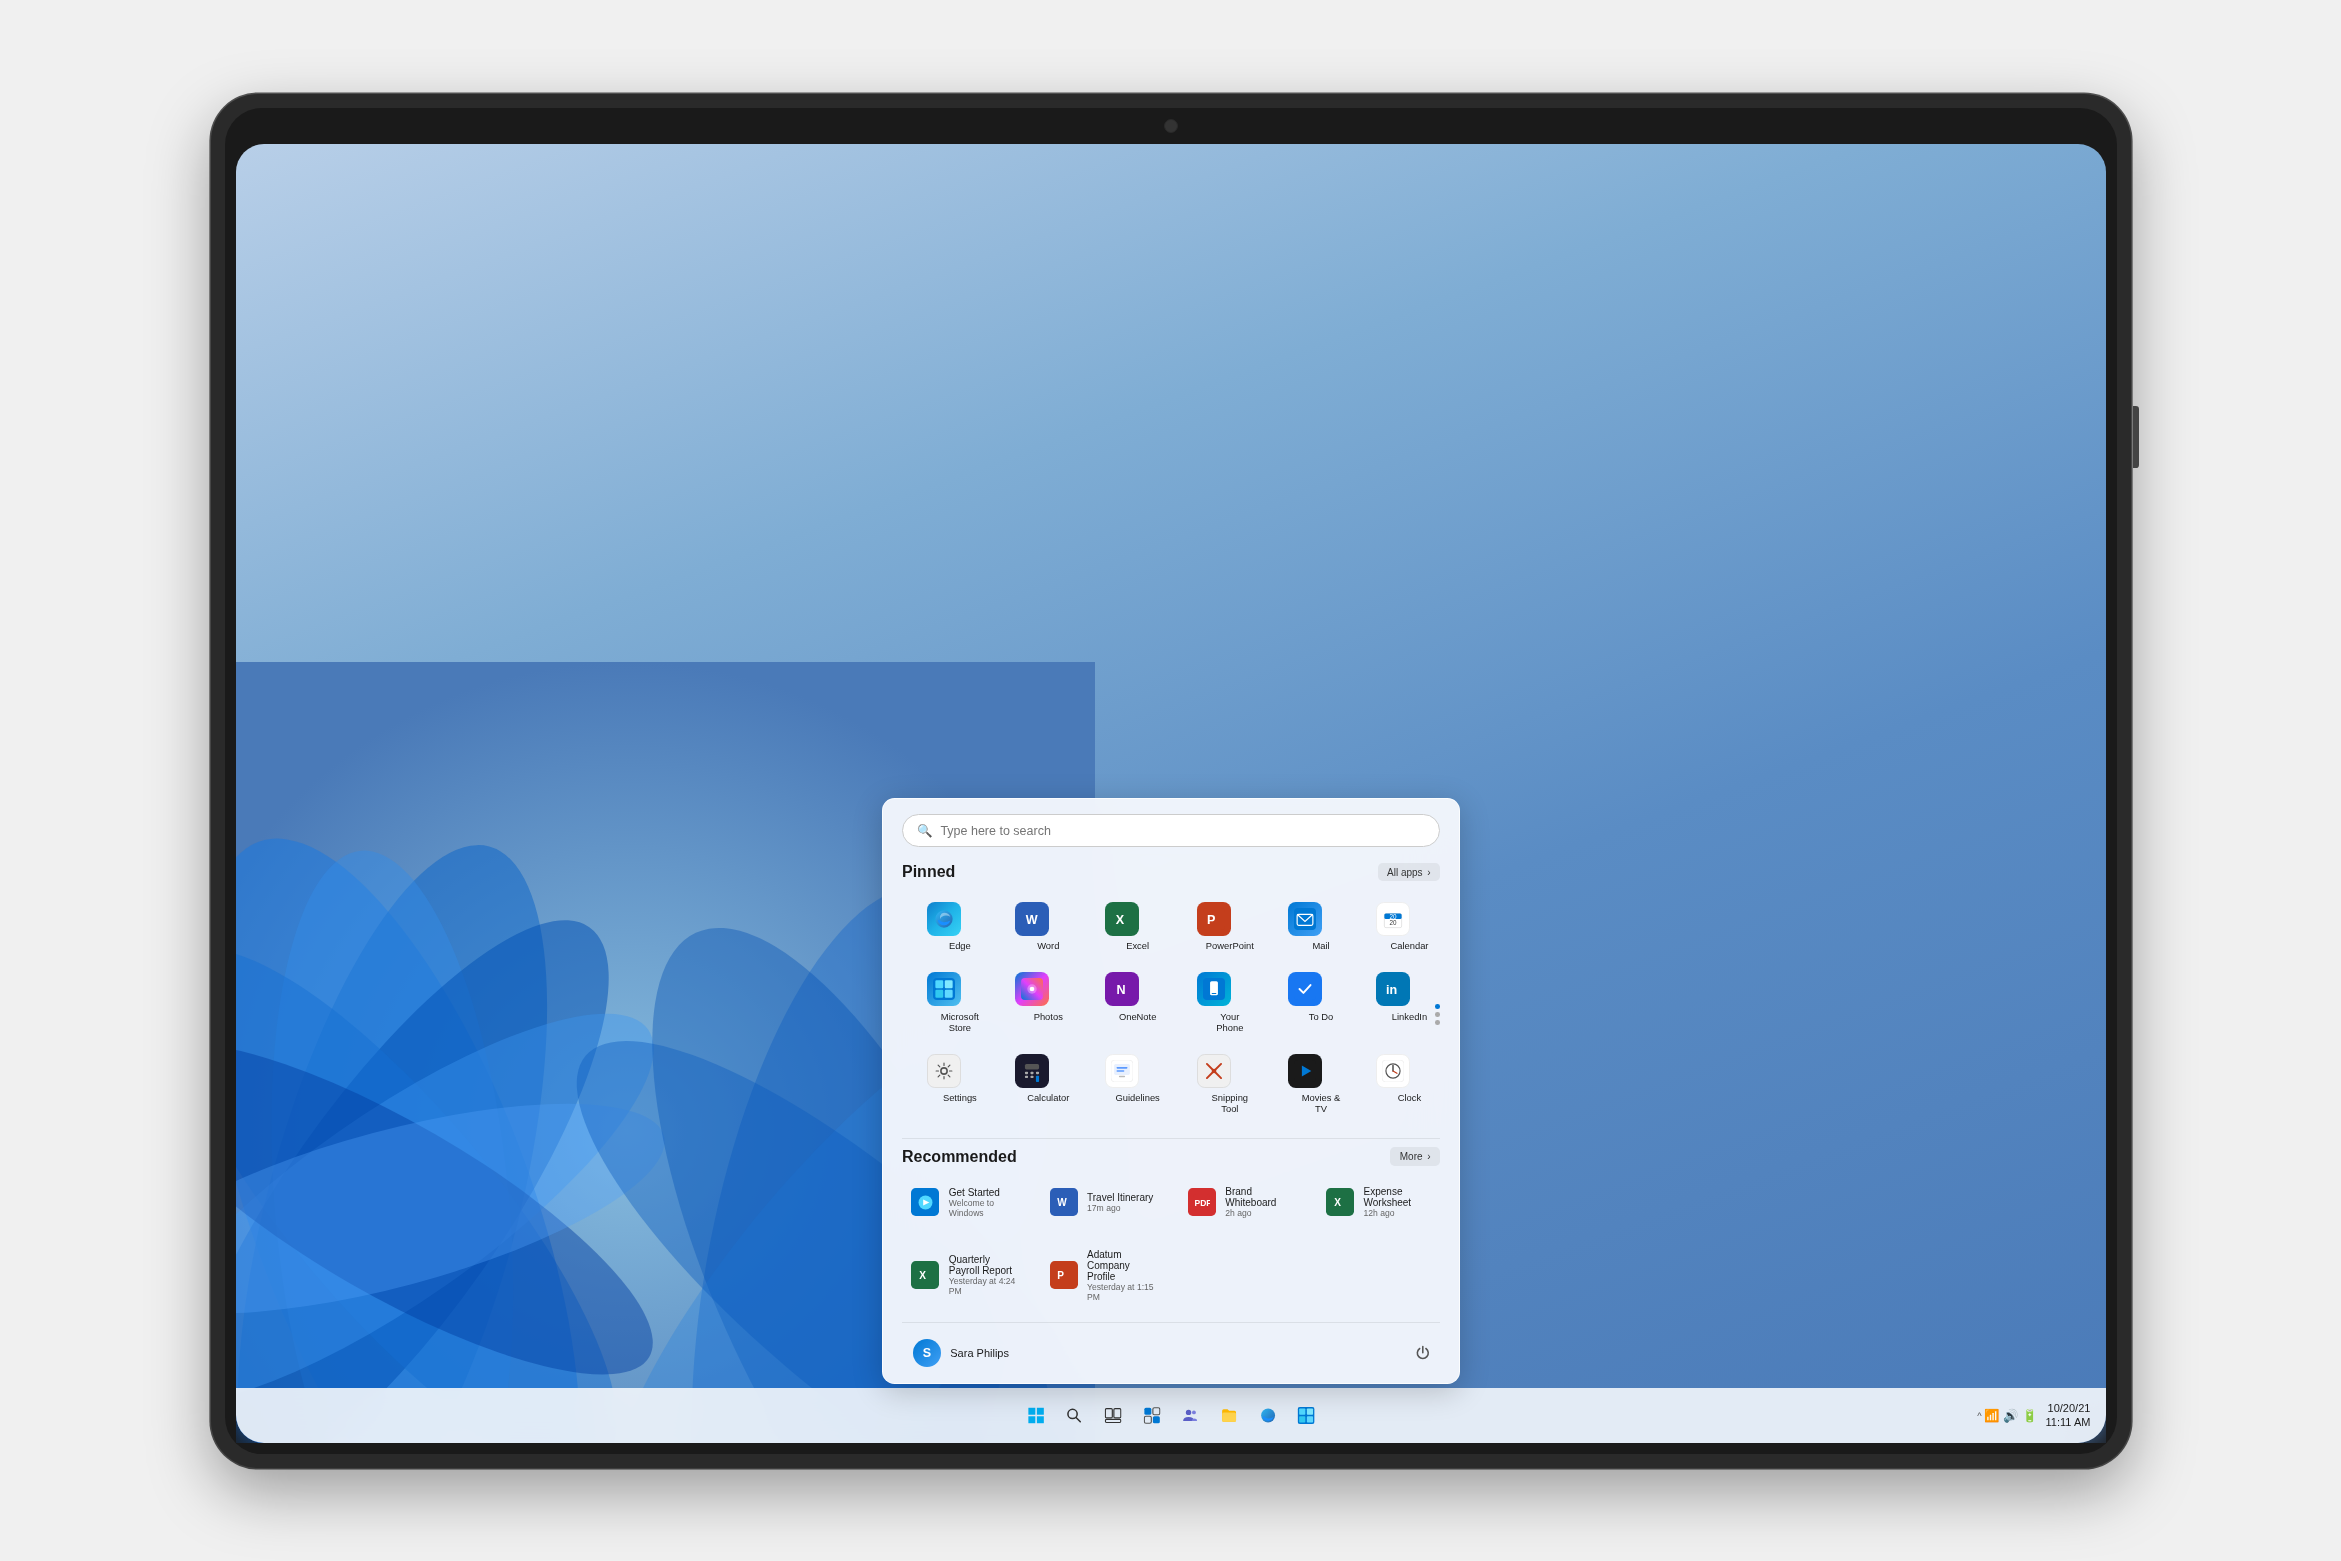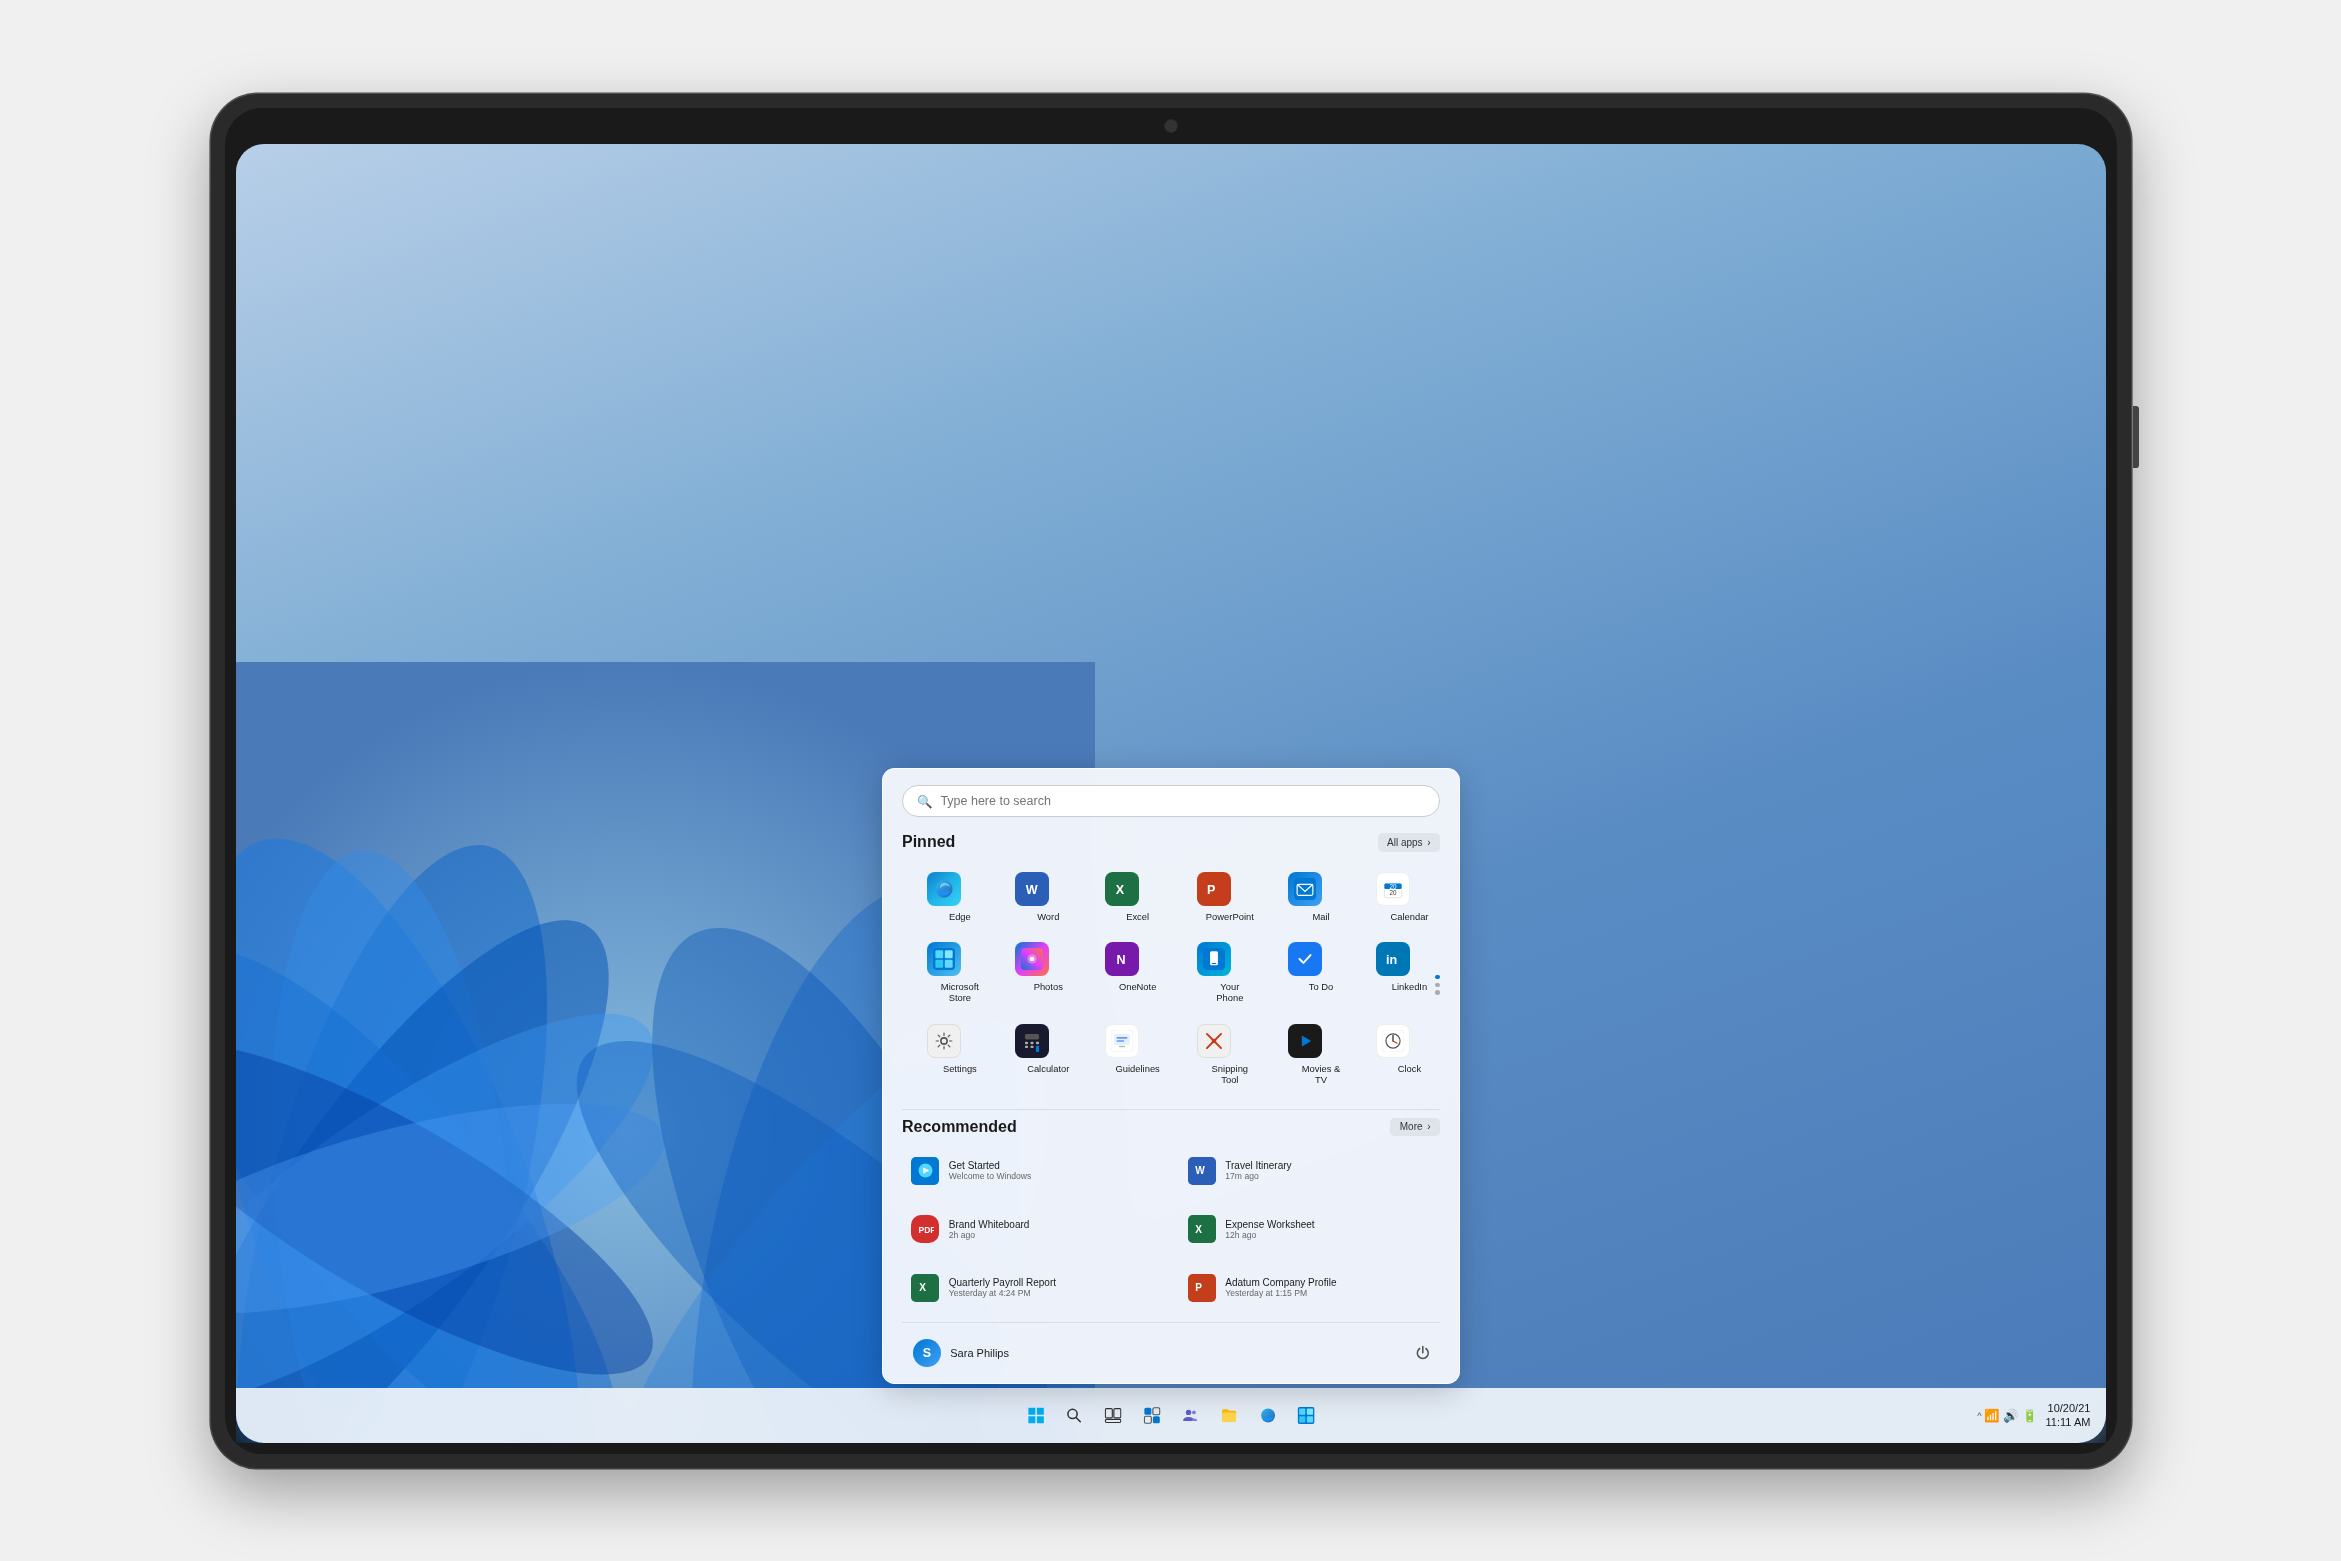--- a/index.html
+++ b/index.html
@@ -311,21 +311,21 @@
       border-radius: 4.7px;
       padding: 3.9px 9.4px;
       font-size: 10px;
       color: #333;
       cursor: pointer;
       font-family: 'Segoe UI', Arial, sans-serif;
     }
 
     .rec-grid {
       display: grid;
-      grid-template-columns: 1fr 1fr;
+      grid-template-columns: 1fr 1fr 1fr 1fr;
       gap: 15px;
       margin-top: 9.4px;
       margin-bottom: 12.5px;
     }
 
     .rec-item {
       display: flex;
       align-items: center;
       gap: 9.4px;
       padding: 7.8px 9.4px;
@@ -726,21 +726,21 @@
                     <text x="3" y="16" font-size="13" font-weight="bold" fill="white" font-family="Arial">W</text>
                   </svg>
               </div>
               <div class="rec-text">
                 <span class="rec-title">Travel Itinerary</span>
                 <span class="rec-subtitle">17m ago</span>
               </div>
             </div>
 
             <div class="rec-item">
-              <div class="rec-icon" style="background:#d32f2f;border-radius:10px;">
+              <div class="rec-icon" style="background:#d32f2f;">
                 <svg width="17" height="17" viewBox="0 0 22 22" style="font-size:18px">
                     <rect width="22" height="22" rx="3" fill="#d32f2f"></rect>
                     <text x="2" y="16" font-size="11" font-weight="bold" fill="white" font-family="Arial">PDF</text>
                   </svg>
               </div>
               <div class="rec-text">
                 <span class="rec-title">Brand Whiteboard</span>
                 <span class="rec-subtitle">2h ago</span>
               </div>
             </div>

